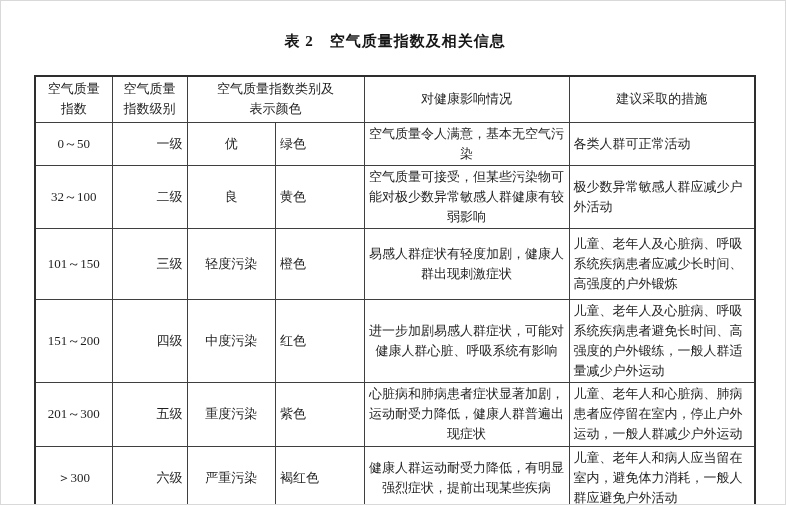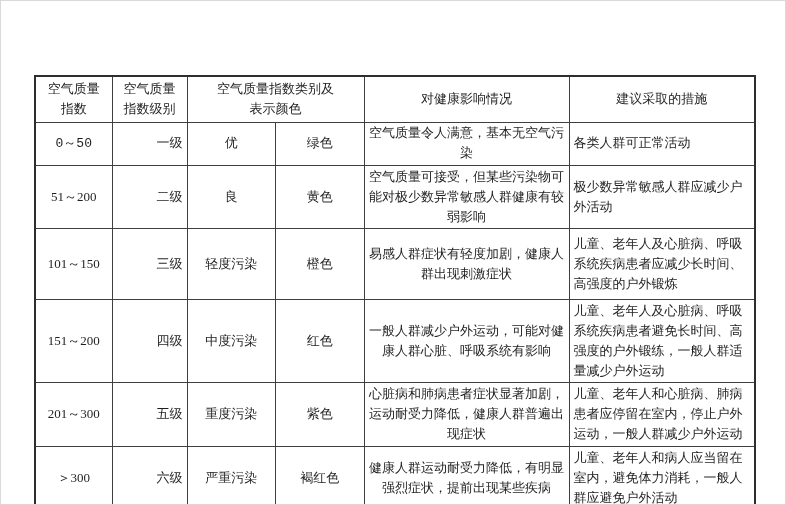--- a/index.html
+++ b/index.html
@@ -39,36 +39,37 @@
     vertical-align: middle;
     font-weight: normal;
     padding: 1px 4px;
     box-sizing: border-box;
     overflow: hidden;
   }
   .aqi-table th { text-align: center; white-space: pre-line; }
   .col-aqi      { width: 77px;  text-align: center; }
   .col-level    { width: 75px;  text-align: right; }
   .col-category { width: 75px;  text-align: center; }
-  .col-color    { width: 75px;  text-align: center; }
+  .col-color    { width: 75px;  }
   .col-health   { width: 205px; text-align: center; }
   .col-measures { width: 186px; text-align: left; }
   tr.hdr          { height: 46px; }
-  tr.r0 { height: 42px; font-family: Liberation Mono, monospace; }
+  tr.r0 { height: 42px; }
   tr.r1 { height: 63px; }
   tr.r2 { height: 71px; }
   tr.r3 { height: 80px; }
   tr.r4 { height: 64px; }
   tr.r5 { height: 64px; }
 </style>
 </head>
 <body>
 
 <div class="page">
 
+  <div class="doc-title">表 2　空气质量指数及相关信息</div>
 
   <table class="aqi-table">
     <thead>
       <tr class="hdr">
         <th class="col-aqi">空气质量
 指数</th>
         <th class="col-level">空气质量
 指数级别</th>
         <th colspan="2">空气质量指数类别及
 表示颜色</th>
@@ -79,41 +80,41 @@
     <tbody>
       <tr class="r0">
         <td class="col-aqi">0～50</td>
         <td class="col-level">一级</td>
         <td class="col-category">优</td>
         <td class="col-color">绿色</td>
         <td class="col-health">空气质量令人满意，基本无空气污染</td>
         <td class="col-measures">各类人群可正常活动</td>
       </tr>
       <tr class="r1">
-        <td class="col-aqi">51～200</td>
+        <td class="col-aqi">32～100</td>
         <td class="col-level">二级</td>
         <td class="col-category">良</td>
         <td class="col-color">黄色</td>
         <td class="col-health">空气质量可接受，但某些污染物可能对极少数异常敏感人群健康有较弱影响</td>
         <td class="col-measures">极少数异常敏感人群应减少户外活动</td>
       </tr>
       <tr class="r2">
         <td class="col-aqi">101～150</td>
         <td class="col-level">三级</td>
         <td class="col-category">轻度污染</td>
         <td class="col-color">橙色</td>
         <td class="col-health">易感人群症状有轻度加剧，健康人群出现刺激症状</td>
         <td class="col-measures">儿童、老年人及心脏病、呼吸系统疾病患者应减少长时间、高强度的户外锻炼</td>
       </tr>
       <tr class="r3">
         <td class="col-aqi">151～200</td>
         <td class="col-level">四级</td>
         <td class="col-category">中度污染</td>
         <td class="col-color">红色</td>
-        <td class="col-health">一般人群减少户外运动，可能对健康人群心脏、呼吸系统有影响</td>
+        <td class="col-health">进一步加剧易感人群症状，可能对健康人群心脏、呼吸系统有影响</td>
         <td class="col-measures">儿童、老年人及心脏病、呼吸系统疾病患者避免长时间、高强度的户外锻练，一般人群适量减少户外运动</td>
       </tr>
       <tr class="r4">
         <td class="col-aqi">201～300</td>
         <td class="col-level">五级</td>
         <td class="col-category">重度污染</td>
         <td class="col-color">紫色</td>
         <td class="col-health">心脏病和肺病患者症状显著加剧，运动耐受力降低，健康人群普遍出现症状</td>
         <td class="col-measures">儿童、老年人和心脏病、肺病患者应停留在室内，停止户外运动，一般人群减少户外运动</td>
       </tr>

